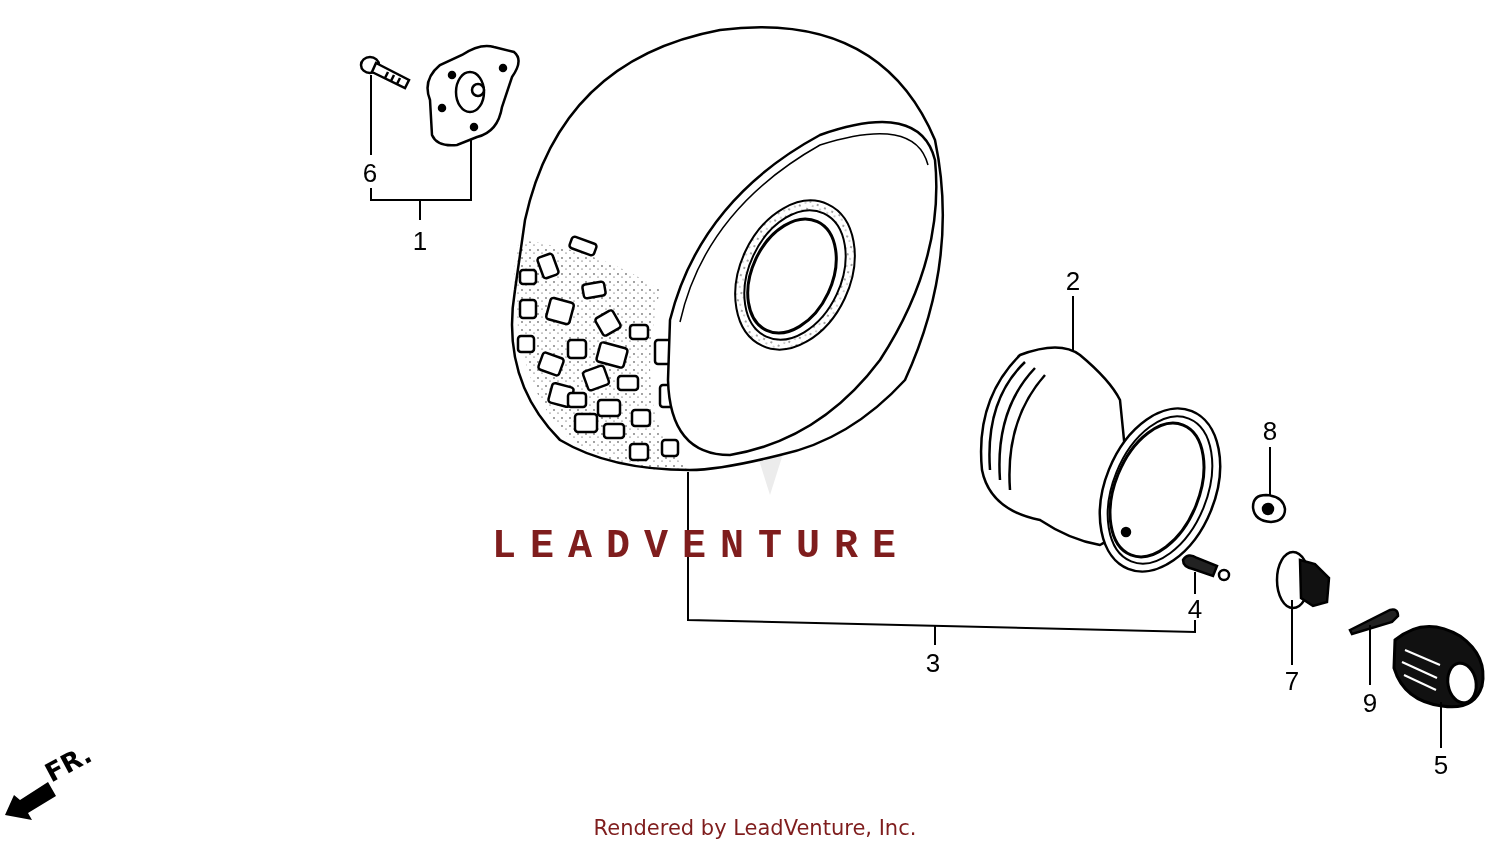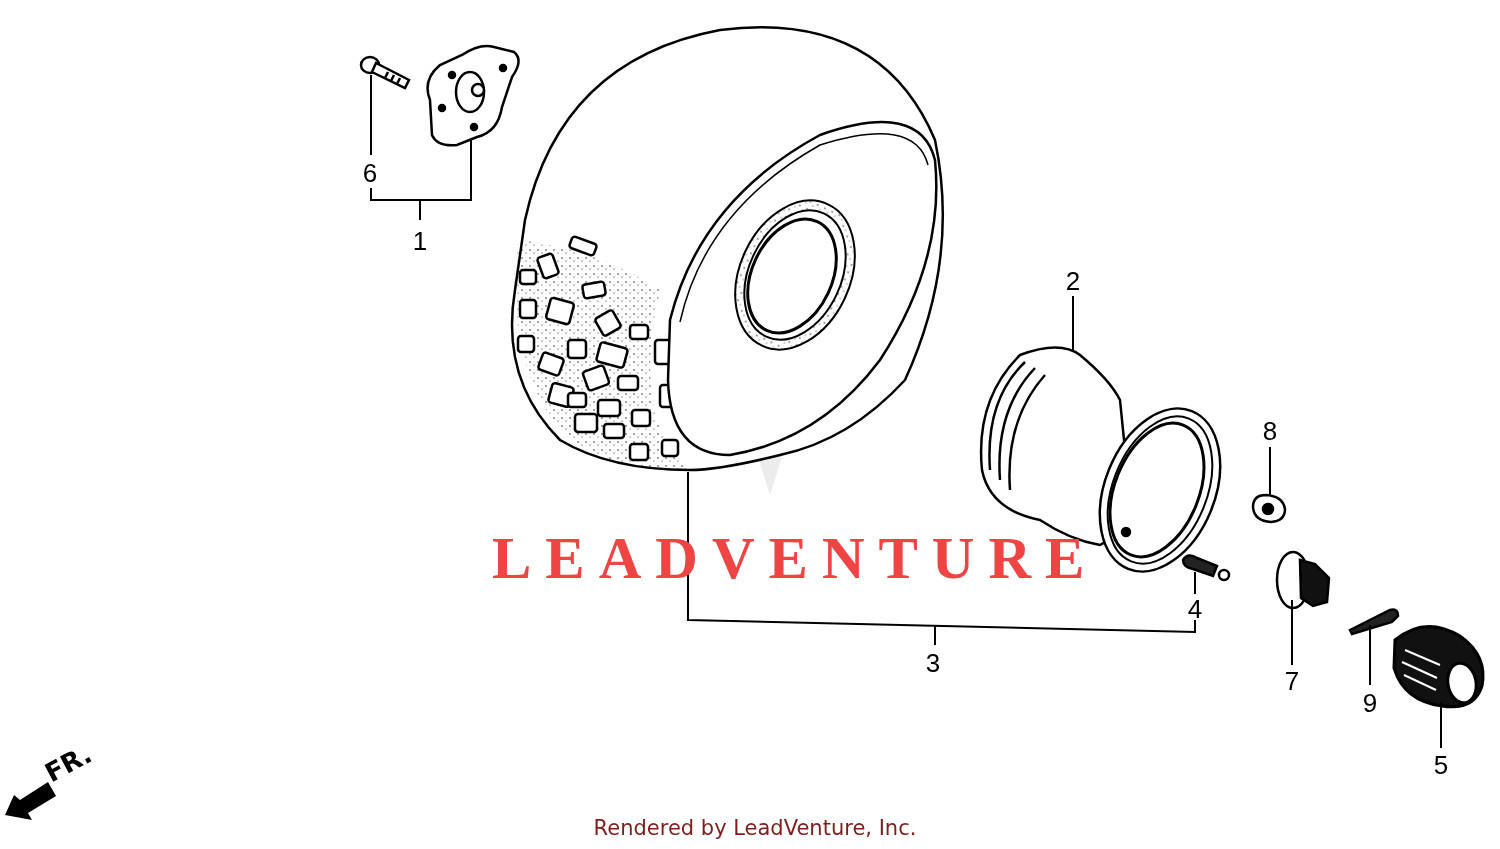--- a/index.html
+++ b/index.html
@@ -1,19 +1,19 @@
 <!DOCTYPE html>
 <html><head>
 <meta charset="utf-8">
 <style>
   html, body { margin: 0; padding: 0; background: #ffffff; }
   body { width: 1500px; height: 849px; position: relative; overflow: hidden; font-family: "Liberation Sans", sans-serif; }
   #diagram { position: absolute; left: 0; top: 0; width: 1500px; height: 849px; }
   .callout { position: absolute; font-family: "Liberation Sans", sans-serif; font-size: 26px; color: #000; line-height: 1; transform: translate(-50%, 0); cursor: pointer; }
-  .watermark-text { position: absolute; left: 492px; top: 524px; font-family: Liberation Serif, serif; font-weight: bold; font-size: 59px; letter-spacing: 14px; color: #ef4444; white-space: nowrap; }
+  .watermark-text { position: absolute; left: 492px; top: 524px; font-family: Liberation Mono, monospace; font-weight: bold; font-size: 40px; letter-spacing: 14px; color: #7f1d1d; white-space: nowrap; }
   .footer { position: absolute; left: 5px; width: 1500px; top: 816px; text-align: center; font-family: "DejaVu Sans", sans-serif; font-size: 21px; color: #7f1d1d; }
   .fr-label { position: absolute; left: 54px; top: 758px; font-family: "DejaVu Sans", sans-serif; font-weight: bold; font-size: 26px; color: #000; transform: rotate(-28deg); transform-origin: left bottom; }
 </style>
 </head>
 <body>
 
 <div id="diagram">
   <svg width="1500" height="849" viewBox="0 0 1500 849" xmlns="http://www.w3.org/2000/svg">
     <defs>
       <pattern id="stipple" width="8" height="8" patternUnits="userSpaceOnUse">

